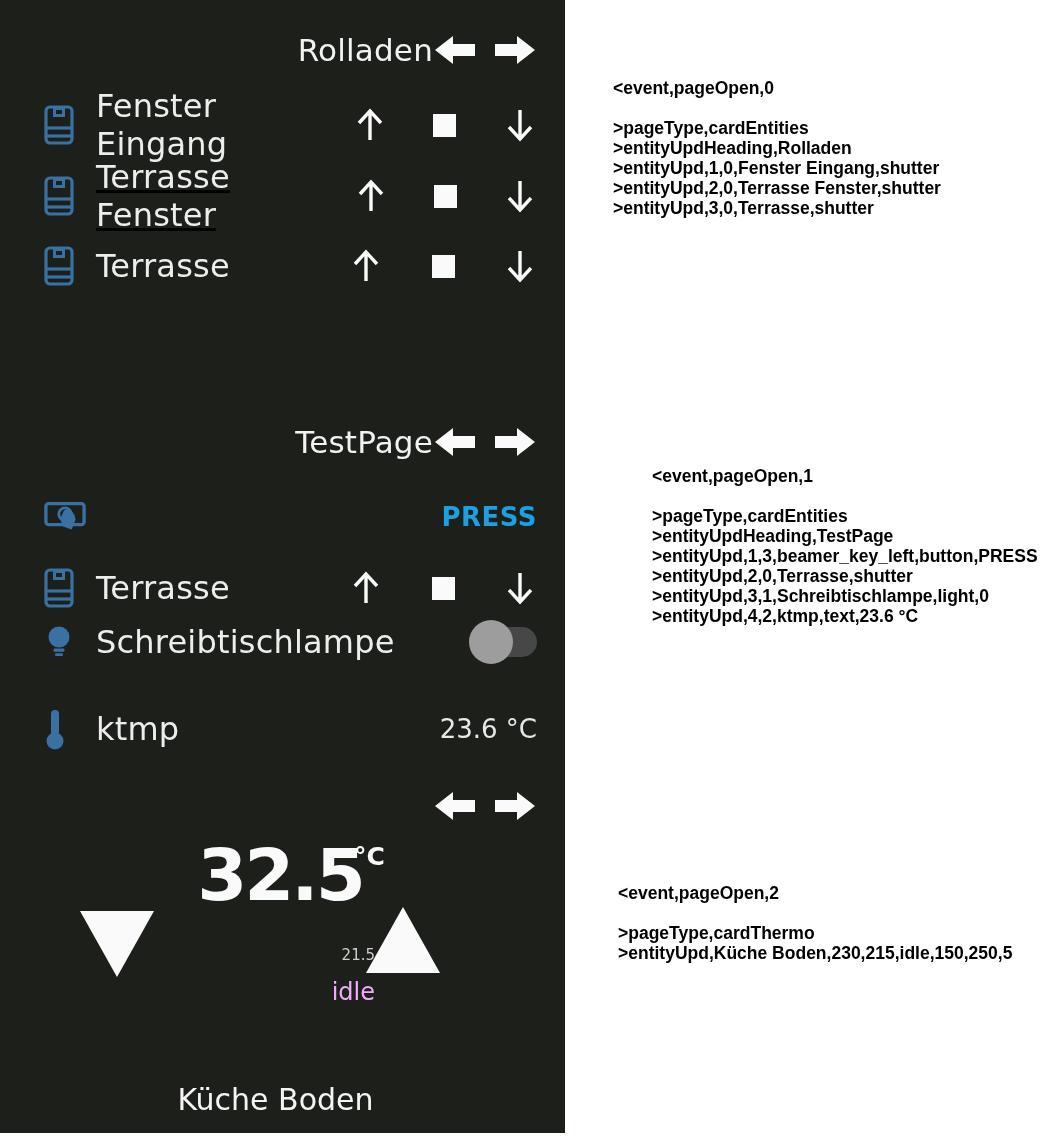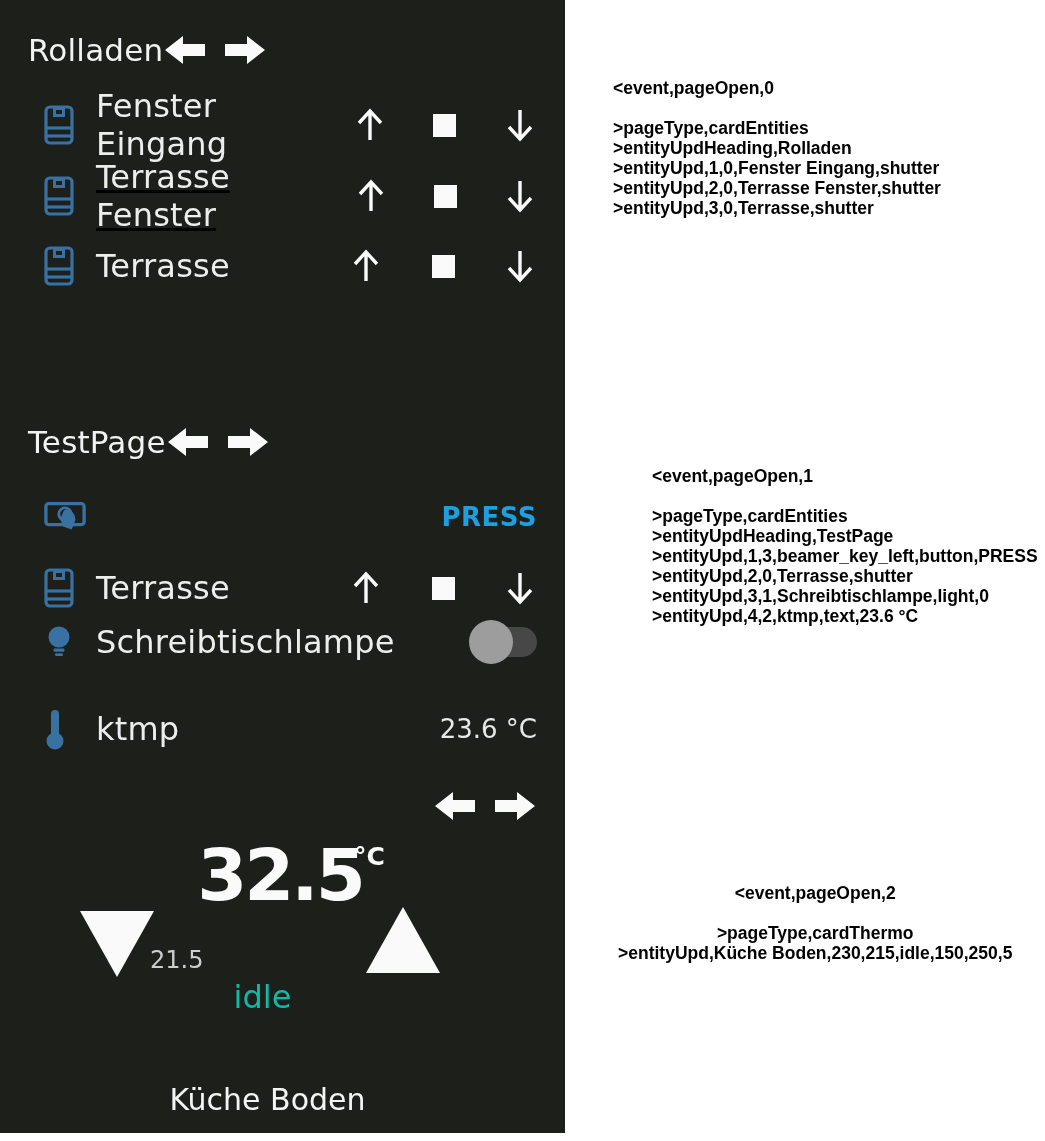--- a/index.html
+++ b/index.html
@@ -2,21 +2,21 @@
 <html><head>
 <meta charset="utf-8">
 <style>
   html,body{margin:0;padding:0;background:#ffffff;}
   #app{position:relative;width:1045px;height:1141px;background:#ffffff;overflow:hidden;
        font-family:"DejaVu Sans",sans-serif;}
   .panel{position:absolute;left:0;top:0;width:565px;height:1133px;background:#1c1f1a;}
 
   
   .card-header{position:absolute;left:28px;right:28px;height:48px;display:flex;
-               align-items:center;justify-content:flex-start;}
+               align-items:center;justify-content:flex-end;}
   .card-title{font-size:31px;color:#f2f2f2;letter-spacing:.2px;}
   .nav-arrows{display:flex;gap:16px;align-items:center;}
   .nav-btn{width:44px;height:34px;display:flex;align-items:center;justify-content:center;cursor:pointer;}
 
   .entity-row{position:absolute;left:44px;right:28px;height:64px;display:flex;align-items:center;}
   .entity-icon{width:44px;display:flex;align-items:center;justify-content:flex-start;flex:0 0 44px;}
   .entity-label{margin-left:8px;font-size:32px;color:#ededed;letter-spacing:.2px;}
   .spacer{flex:1;}
   .shutter-controls{width:188px;display:flex;align-items:center;justify-content:space-between;}
   .ctl-btn{width:34px;height:40px;display:flex;align-items:center;justify-content:center;cursor:pointer;}
@@ -27,33 +27,33 @@
   
   .toggle{position:relative;width:68px;height:46px;cursor:pointer;}
   .toggle .track{position:absolute;right:0;top:8px;width:60px;height:30px;border-radius:15px;background:#474747;}
   .toggle .knob{position:absolute;left:0;top:1px;width:44px;height:44px;border-radius:50%;background:#9d9d9d;}
 
   
   .thermo-temp{position:absolute;left:120px;top:836px;width:320px;text-align:center;
                font-size:72px;font-weight:bold;letter-spacing:-3px;color:#fafafa;line-height:1.1;}
   .thermo-unit{position:absolute;left:354px;top:842px;font-size:25px;font-weight:bold;color:#fafafa;}
   .tri-btn{position:absolute;cursor:pointer;line-height:0;}
-  .thermo-set{position:absolute;left:150px;width:225px;top:946px;text-align:left;
-              font-size:24px;color:#cdcdcd;}
-  .thermo-state{position:absolute;left:150px;width:225px;top:978px;text-align:center;
-                font-size:32px;color:#14b8a6;}
-  .thermo-title{position:absolute;left:4px;width:527px;top:1082px;text-align:center;
+  .thermo-set{position:absolute;left:150px;width:225px;top:946px;text-align:right;
+              font-size:15px;color:#cdcdcd;}
+  .thermo-state{position:absolute;left:150px;width:225px;top:978px;text-align:right;
+                font-size:24px;color:#f0abfc;}
+  .thermo-title{position:absolute;left:12px;width:527px;top:1082px;text-align:center;
                 font-size:30px;color:#f4f4f4;}
 
   
   .log-block{position:absolute;color:#000;font-family:"Liberation Sans",sans-serif;
              font-weight:700;font-size:17.5px;line-height:20px;white-space:pre-line;}
   #log-0{left:613px;top:78px;}
   #log-1{left:620px;top:466px;margin-left:32px;}
-  #log-2{left:618px;top:883px;text-align:center;}
+  #log-2{left:618px;top:883px;}
 </style>
 </head>
 <body>
 
 <div id="app">
 
   <div class="panel">
 
     <div>
       <div class="card-header" style="top:26px;">

